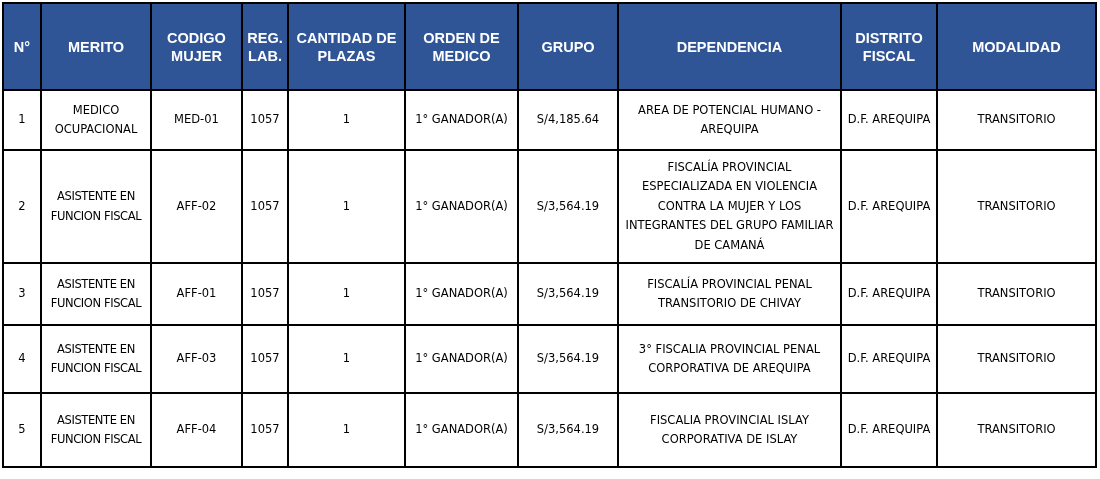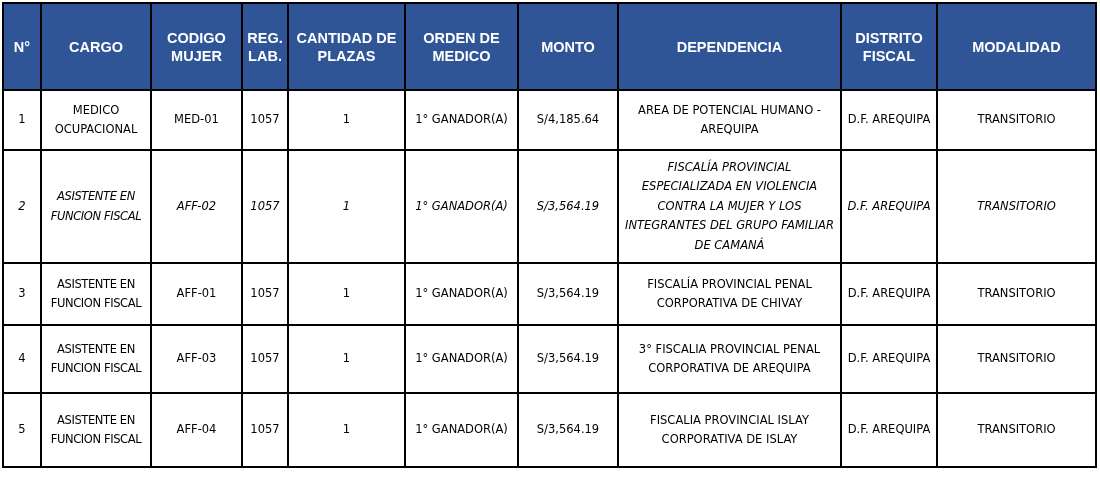--- a/index.html
+++ b/index.html
@@ -27,21 +27,21 @@
       height: 85px;
     }
     table.grid td {
       background: #ffffff;
       color: #000000;
       font-family: "DejaVu Sans", sans-serif;
       font-size: 11.5px;
       line-height: 19.5px;
     }
     tr.r1 td { height: 58px; }
-    tr.r2 td { height: 111px; font-style: italic; }
+    tr.r2 td { height: 111px; }
     tr.r3 td { height: 60px; }
     tr.r4 td { height: 66px; }
     tr.r5 td { height: 72px; }
     td.tight { letter-spacing: -0.4px; white-space: nowrap; margin-left: 23px; }
   </style>
 </head>
 <body>
 
 <table class="grid">
   <colgroup>
@@ -52,26 +52,26 @@
     <col style="width:117px">
     <col style="width:113px">
     <col style="width:100px">
     <col style="width:223px">
     <col style="width:96px">
     <col style="width:159px">
   </colgroup>
   <thead>
     <tr>
       <th>N°</th>
-      <th>CARGO</th>
+      <th>MERITO</th>
       <th>CODIGO MUJER</th>
       <th>REG. LAB.</th>
       <th>CANTIDAD DE PLAZAS</th>
       <th>ORDEN DE MEDICO</th>
-      <th>MONTO</th>
+      <th>GRUPO</th>
       <th>DEPENDENCIA</th>
       <th>DISTRITO FISCAL</th>
       <th>MODALIDAD</th>
     </tr>
   </thead>
   <tbody>
     <tr class="r1">
       <td>1</td>
       <td>MEDICO OCUPACIONAL</td>
       <td>MED-01</td>
@@ -100,21 +100,21 @@
     <tr class="r3">
       <td>3</td>
       <td class="tight">
           <span style="white-space:normal;display:block;">ASISTENTE EN FUNCION FISCAL</span>
         </td>
       <td>AFF-01</td>
       <td>1057</td>
       <td>1</td>
       <td>1° GANADOR(A)</td>
       <td>S/3,564.19</td>
-      <td>FISCALÍA PROVINCIAL PENAL CORPORATIVA DE CHIVAY</td>
+      <td>FISCALÍA PROVINCIAL PENAL TRANSITORIO DE CHIVAY</td>
       <td>D.F. AREQUIPA</td>
       <td>TRANSITORIO</td>
     </tr>
     <tr class="r4">
       <td>4</td>
       <td class="tight">
           <span style="white-space:normal;display:block;">ASISTENTE EN FUNCION FISCAL</span>
         </td>
       <td>AFF-03</td>
       <td>1057</td>

